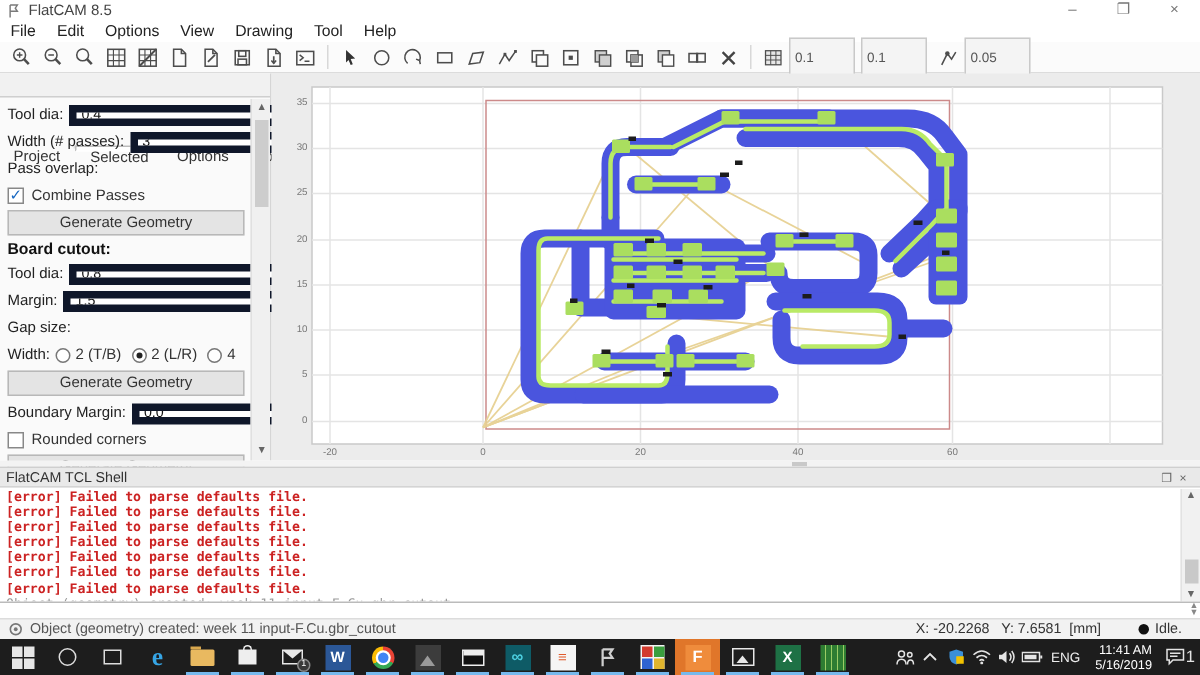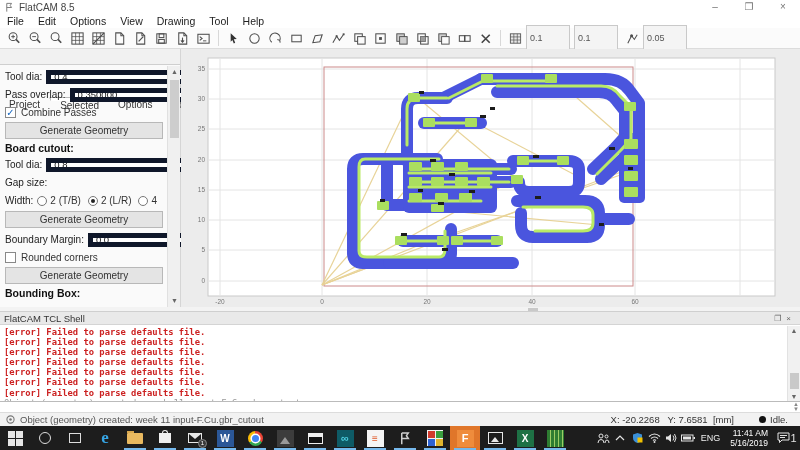--- a/index.html
+++ b/index.html
@@ -401,33 +401,40 @@
         <div class="tab">Options</div>
         <div class="tab">Tool</div>
       </div>
 
       <div class="form">
         <div class="row">
           <label>Tool dia:</label>
           <input type="text" value="0.4" style="">
         </div>
         <div class="row">
+          <label>Width (# passes):</label>
+          <input type="text" value="3" style="">
+        </div>
+        <div class="row">
           <label>Pass overlap:</label>
-          <input type="text" value="0.350000" style="">
         </div>
         <div class="chkrow">
           <span class="chk checked"></span>
           <span>Combine Passes</span>
         </div>
         <div class="btn">Generate Geometry</div>
 
         <div class="heading">Board cutout:</div>
         <div class="row">
           <label>Tool dia:</label>
           <input type="text" value="0.8" style="">
+        </div>
+        <div class="row">
+          <label>Margin:</label>
+          <input type="text" value="1.5" style="">
         </div>
         <div class="row">
           <label>Gap size:</label>
         </div>
         <div class="row">
           <label>Width:</label>
           <div class="radios">
             <span class="radio-item">
                 <span class="radio"></span>
                 <span>2 (T/B)</span>

